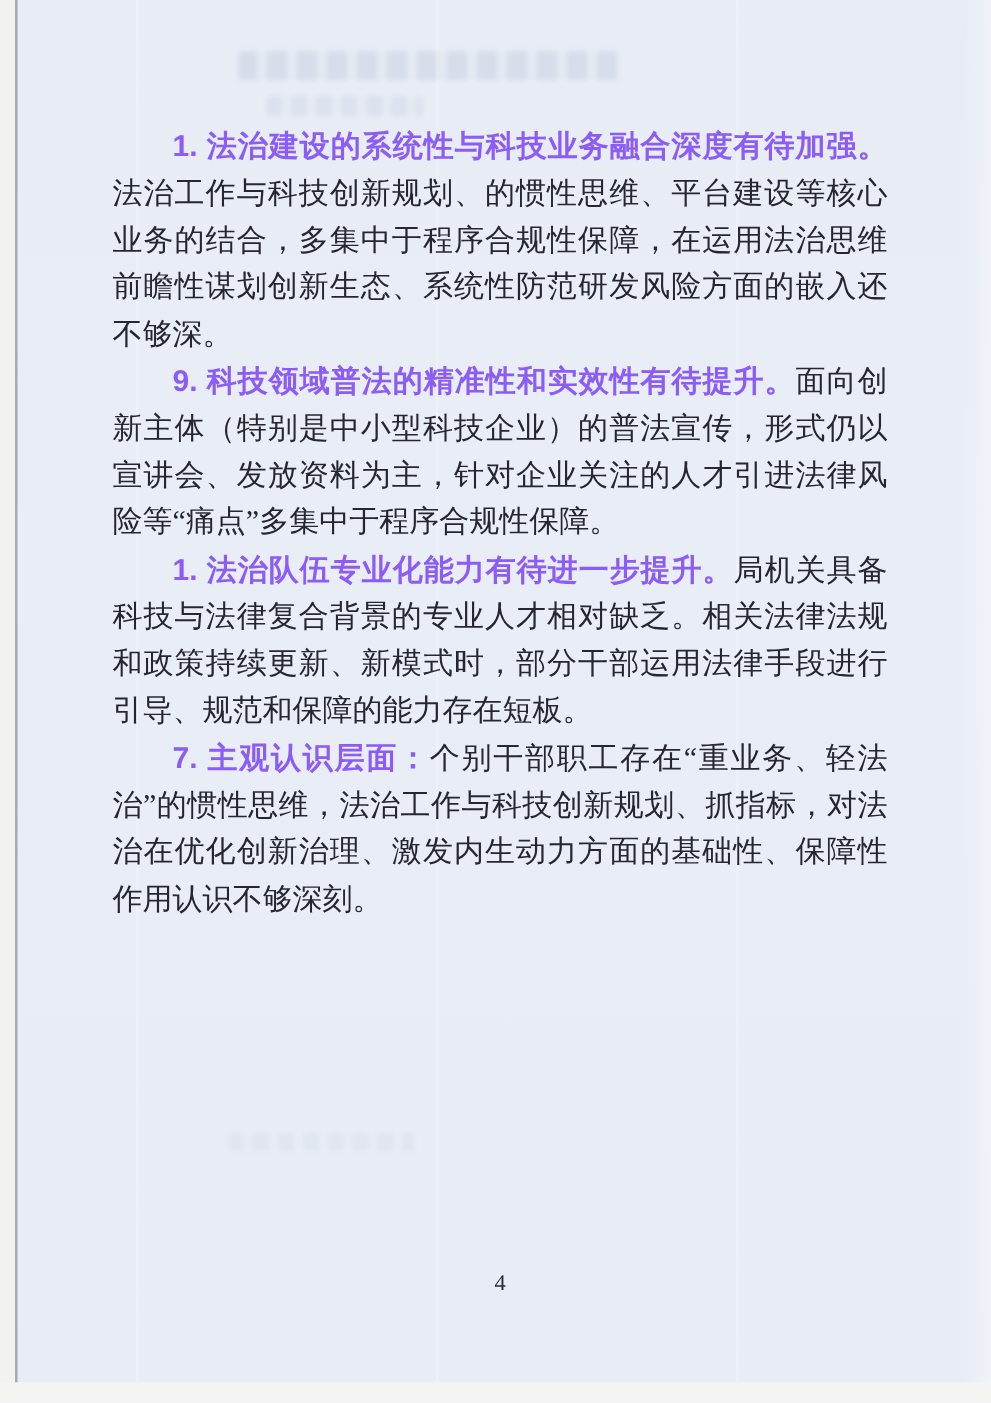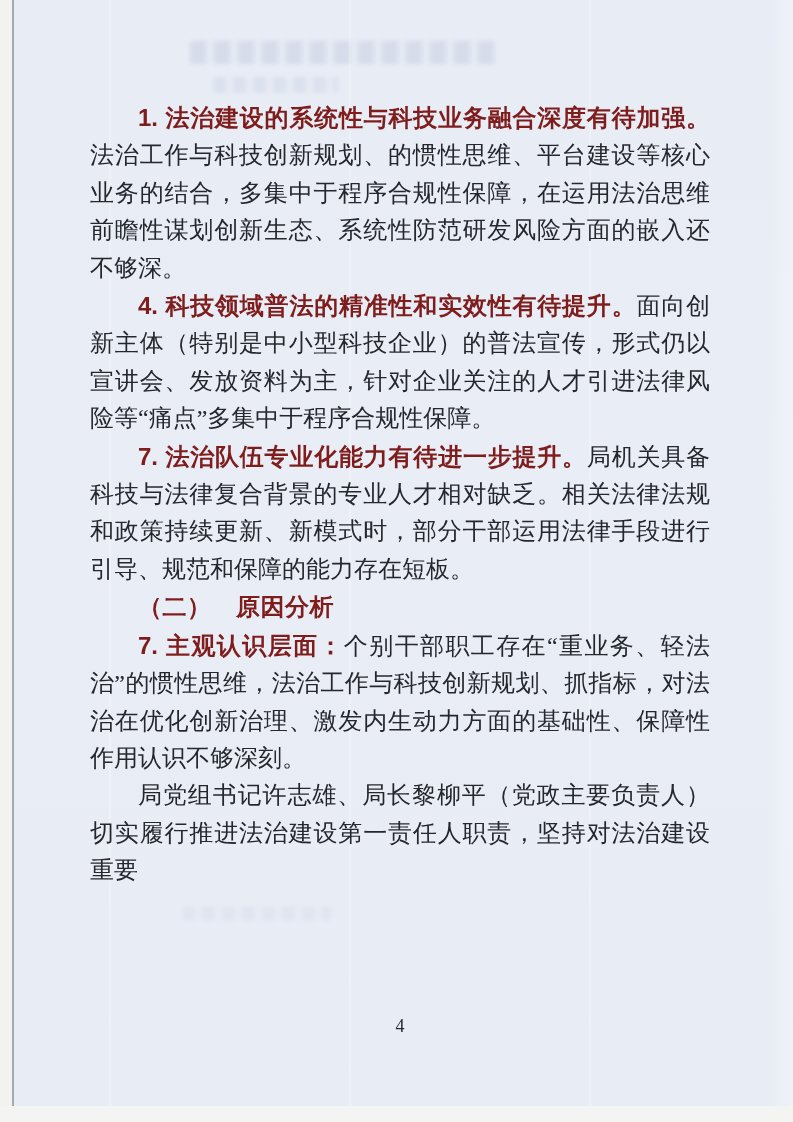--- a/index.html
+++ b/index.html
@@ -84,21 +84,21 @@
     text-align: justify;
     text-justify: inter-character;
   }
   .para {
     margin: 0;
     text-indent: 2em;
   }
   .lead {
     font-weight: 700;
     font-family: "Liberation Sans", "DejaVu Sans", sans-serif;
-    color: #7f1d1d;
+    color: #8b5cf6;
   }
   .heading .lead {
     letter-spacing: 0.5px;
   }
   .page-footer {
     position: absolute;
     left: 90px;
     top: 1016px;
     width: 620px;
     text-align: center;
@@ -115,27 +115,25 @@
 <div class="scan-bottom-strip"></div>
 
 <div class="ghost ghost-1"></div>
 <div class="ghost ghost-2"></div>
 <div class="ghost ghost-3"></div>
 
 <div class="text-block">
 
   <p class="para"><span class="lead">1. 法治建设的系统性与科技业务融合深度有待加强。</span><span>法治工作与科技创新规划、的惯性思维、平台建设等核心业务的结合，多集中于程序合规性保障，在运用法治思维前瞻性谋划创新生态、系统性防范研发风险方面的嵌入还不够深。</span></p>
 
-  <p class="para"><span class="lead">4. 科技领域普法的精准性和实效性有待提升。</span><span>面向创新主体（特别是中小型科技企业）的普法宣传，形式仍以宣讲会、发放资料为主，针对企业关注的人才引进法律风险等“痛点”多集中于程序合规性保障。</span></p>
+  <p class="para"><span class="lead">9. 科技领域普法的精准性和实效性有待提升。</span><span>面向创新主体（特别是中小型科技企业）的普法宣传，形式仍以宣讲会、发放资料为主，针对企业关注的人才引进法律风险等“痛点”多集中于程序合规性保障。</span></p>
 
-  <p class="para"><span class="lead">7. 法治队伍专业化能力有待进一步提升。</span><span>局机关具备科技与法律复合背景的专业人才相对缺乏。相关法律法规和政策持续更新、新模式时，部分干部运用法律手段进行引导、规范和保障的能力存在短板。</span></p>
+  <p class="para"><span class="lead">1. 法治队伍专业化能力有待进一步提升。</span><span>局机关具备科技与法律复合背景的专业人才相对缺乏。相关法律法规和政策持续更新、新模式时，部分干部运用法律手段进行引导、规范和保障的能力存在短板。</span></p>
 
-  <p class="para heading"><span class="lead">（二）　原因分析</span></p>
 
   <p class="para"><span class="lead">7. 主观认识层面：</span><span>个别干部职工存在“重业务、轻法治”的惯性思维，法治工作与科技创新规划、抓指标，对法治在优化创新治理、激发内生动力方面的基础性、保障性作用认识不够深刻。</span></p>
 
 
 
-  <p class="para"><span>局党组书记许志雄、局长黎柳平（党政主要负责人）切实履行推进法治建设第一责任人职责，坚持对法治建设重要</span></p>
 
 </div>
 
 <div class="page-footer">4</div>
 
 </body></html>

